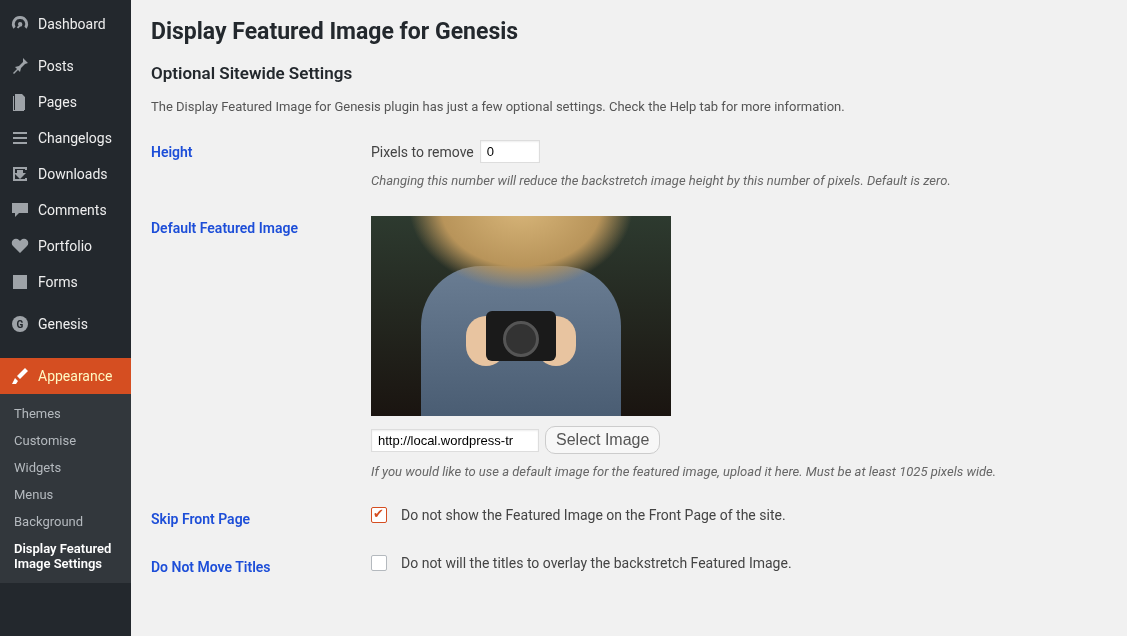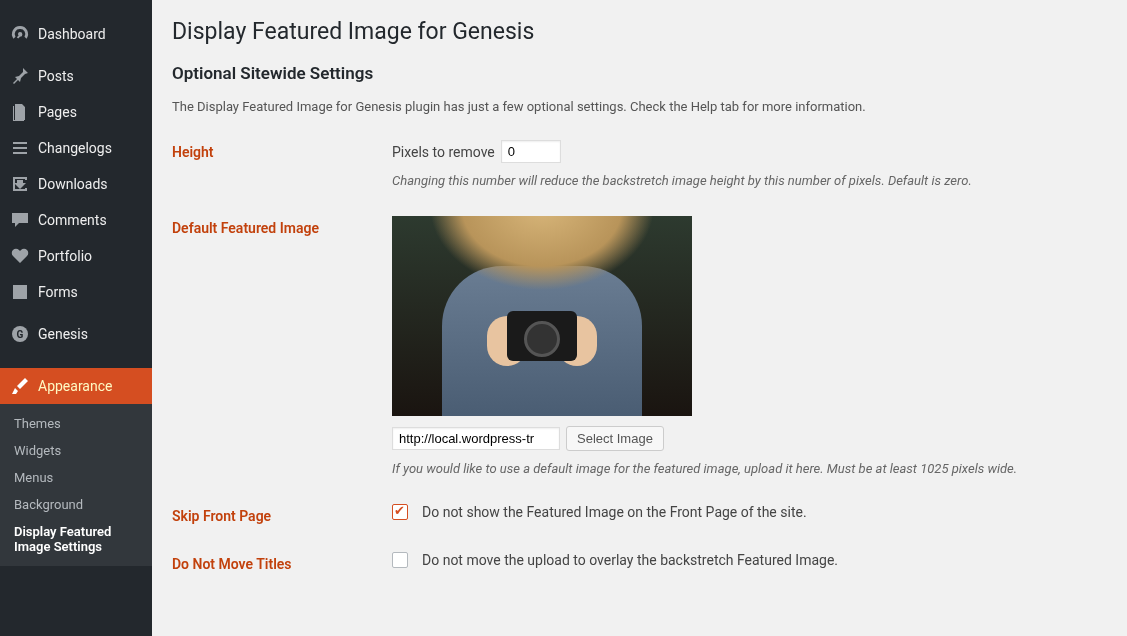--- a/index.html
+++ b/index.html
@@ -9,25 +9,25 @@
   color: #444;
   background: #f1f1f1;
   width: 1127px;
   height: 636px;
   overflow: hidden;
 }
 .wrap { display: flex; height: 100%; }
 
 
 .sidebar {
-  width: 152px;
+  width: 131px;
   background: #23282d;
   color: #eee;
   flex-shrink: 0;
-  padding-top: 16px;
+  padding-top: 6px;
 }
 .menu-item {
   display: flex;
   align-items: center;
   padding: 8px 8px 8px 10px;
   color: #eee;
   font-size: 14px;
   cursor: pointer;
   position: relative;
 }
@@ -69,63 +69,63 @@
 .submenu { background: #32373c; padding: 6px 0; }
 
 
 .main {
   flex: 1;
   padding: 10px 20px 20px 20px;
   overflow: auto;
 }
 h1 {
   font-size: 23px;
-  font-weight: 400;
+  font-weight: 700;
   color: #23282d;
   margin: 8px 0 18px 0;
 }
 h2.sub {
   font-size: 17px;
   font-weight: 600;
   color: #23282d;
   margin-bottom: 16px;
 }
 .desc {
   font-size: 13px;
   color: #555;
   margin-bottom: 26px;
 }
 .form-table { width: 100%; }
 .form-row { display: flex; align-items: flex-start; margin-bottom: 28px; }
 .form-row .label {
   width: 220px;
   font-weight: 600;
   font-size: 14px;
-  color: #c2410c;
+  color: #1d4ed8;
   padding-top: 4px;
 }
 .form-row .field { flex: 1; }
 .field-line { display: flex; align-items: center; gap: 6px; }
 .field-line label { font-size: 14px; color: #444; }
 input[type="text"], input[type="number"] {
   border: 1px solid #ddd;
   background: #fff;
   padding: 3px 6px;
   font-size: 13px;
   box-shadow: inset 0 1px 2px rgba(0,0,0,.07);
 }
 input[type="number"] { width: 60px; }
 .url-input { width: 168px; }
 .btn {
   border: 1px solid #ccc;
   background: #f7f7f7;
   padding: 4px 10px;
-  font-size: 13px;
+  font-size: 16px;
   cursor: pointer;
-  border-radius: 3px;
+  border-radius: 10px;
   color: #555;
 }
 .help {
   font-style: italic;
   color: #666;
   font-size: 13px;
   margin-top: 10px;
 }
 .checkbox-row { display: flex; align-items: center; gap: 14px; }
 .checkbox-row input[type="checkbox"] {
@@ -259,20 +259,21 @@
           <span class="ico">
             <svg viewBox="0 0 20 20" fill="currentColor">
               <path d="M15 2l3 3-8 8-3-3zM5 12l3 3-2 3-4 0z"></path>
             </svg>
           </span>
           <span>Appearance</span>
         </div>
       </div>
     <div class="submenu" id="submenu-root">
         <div class="sub-item">Themes</div>
+        <div class="sub-item">Customise</div>
         <div class="sub-item">Widgets</div>
         <div class="sub-item">Menus</div>
         <div class="sub-item">Background</div>
         <div class="sub-item current">Display Featured Image Settings</div>
       </div>
   </div>
 
   <div class="main">
     <h1>Display Featured Image for Genesis</h1>
     <h2 class="sub">Optional Sitewide Settings</h2>
@@ -317,20 +318,20 @@
             <label>Do not show the Featured Image on the Front Page of the site.</label>
           </div>
         </div>
       </div>
 
       <div class="form-row">
         <div class="label">Do Not Move Titles</div>
         <div class="field">
           <div class="checkbox-row">
             <input type="checkbox" style="">
-            <label>Do not move the upload to overlay the backstretch Featured Image.</label>
+            <label>Do not will the titles to overlay the backstretch Featured Image.</label>
           </div>
         </div>
       </div>
 
     </div>
   </div>
 </div>
 
 </body></html>

